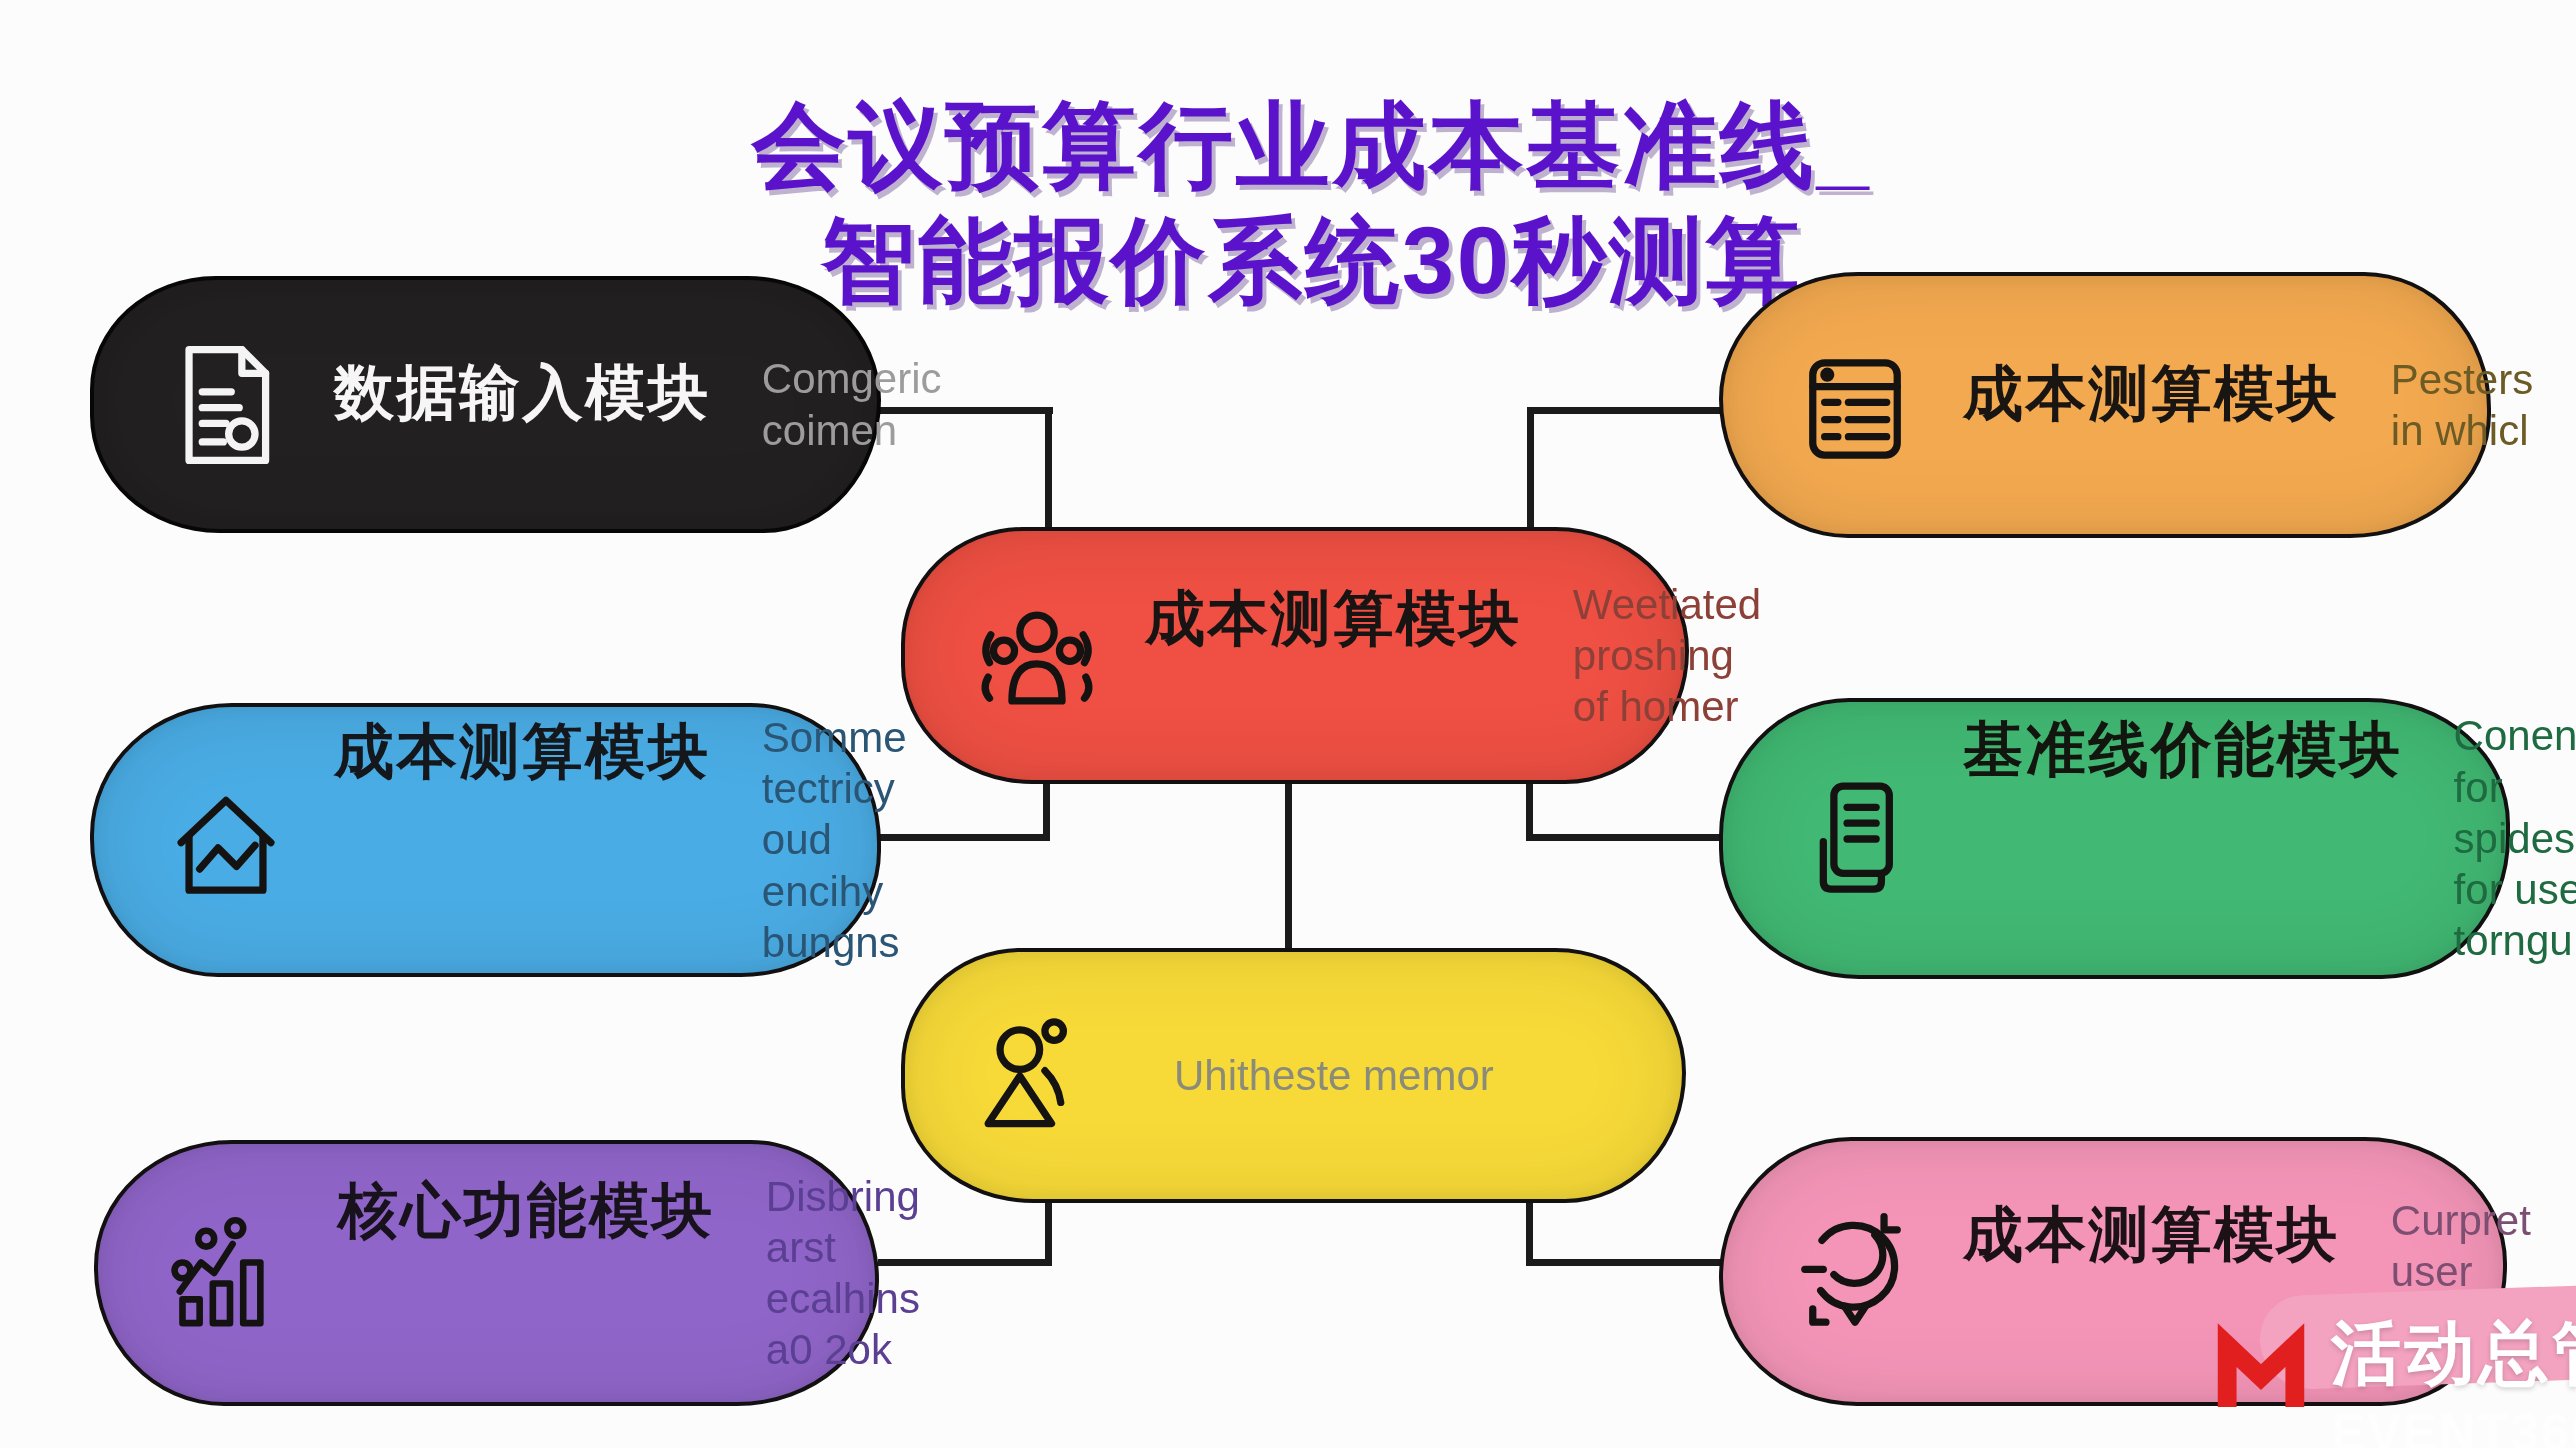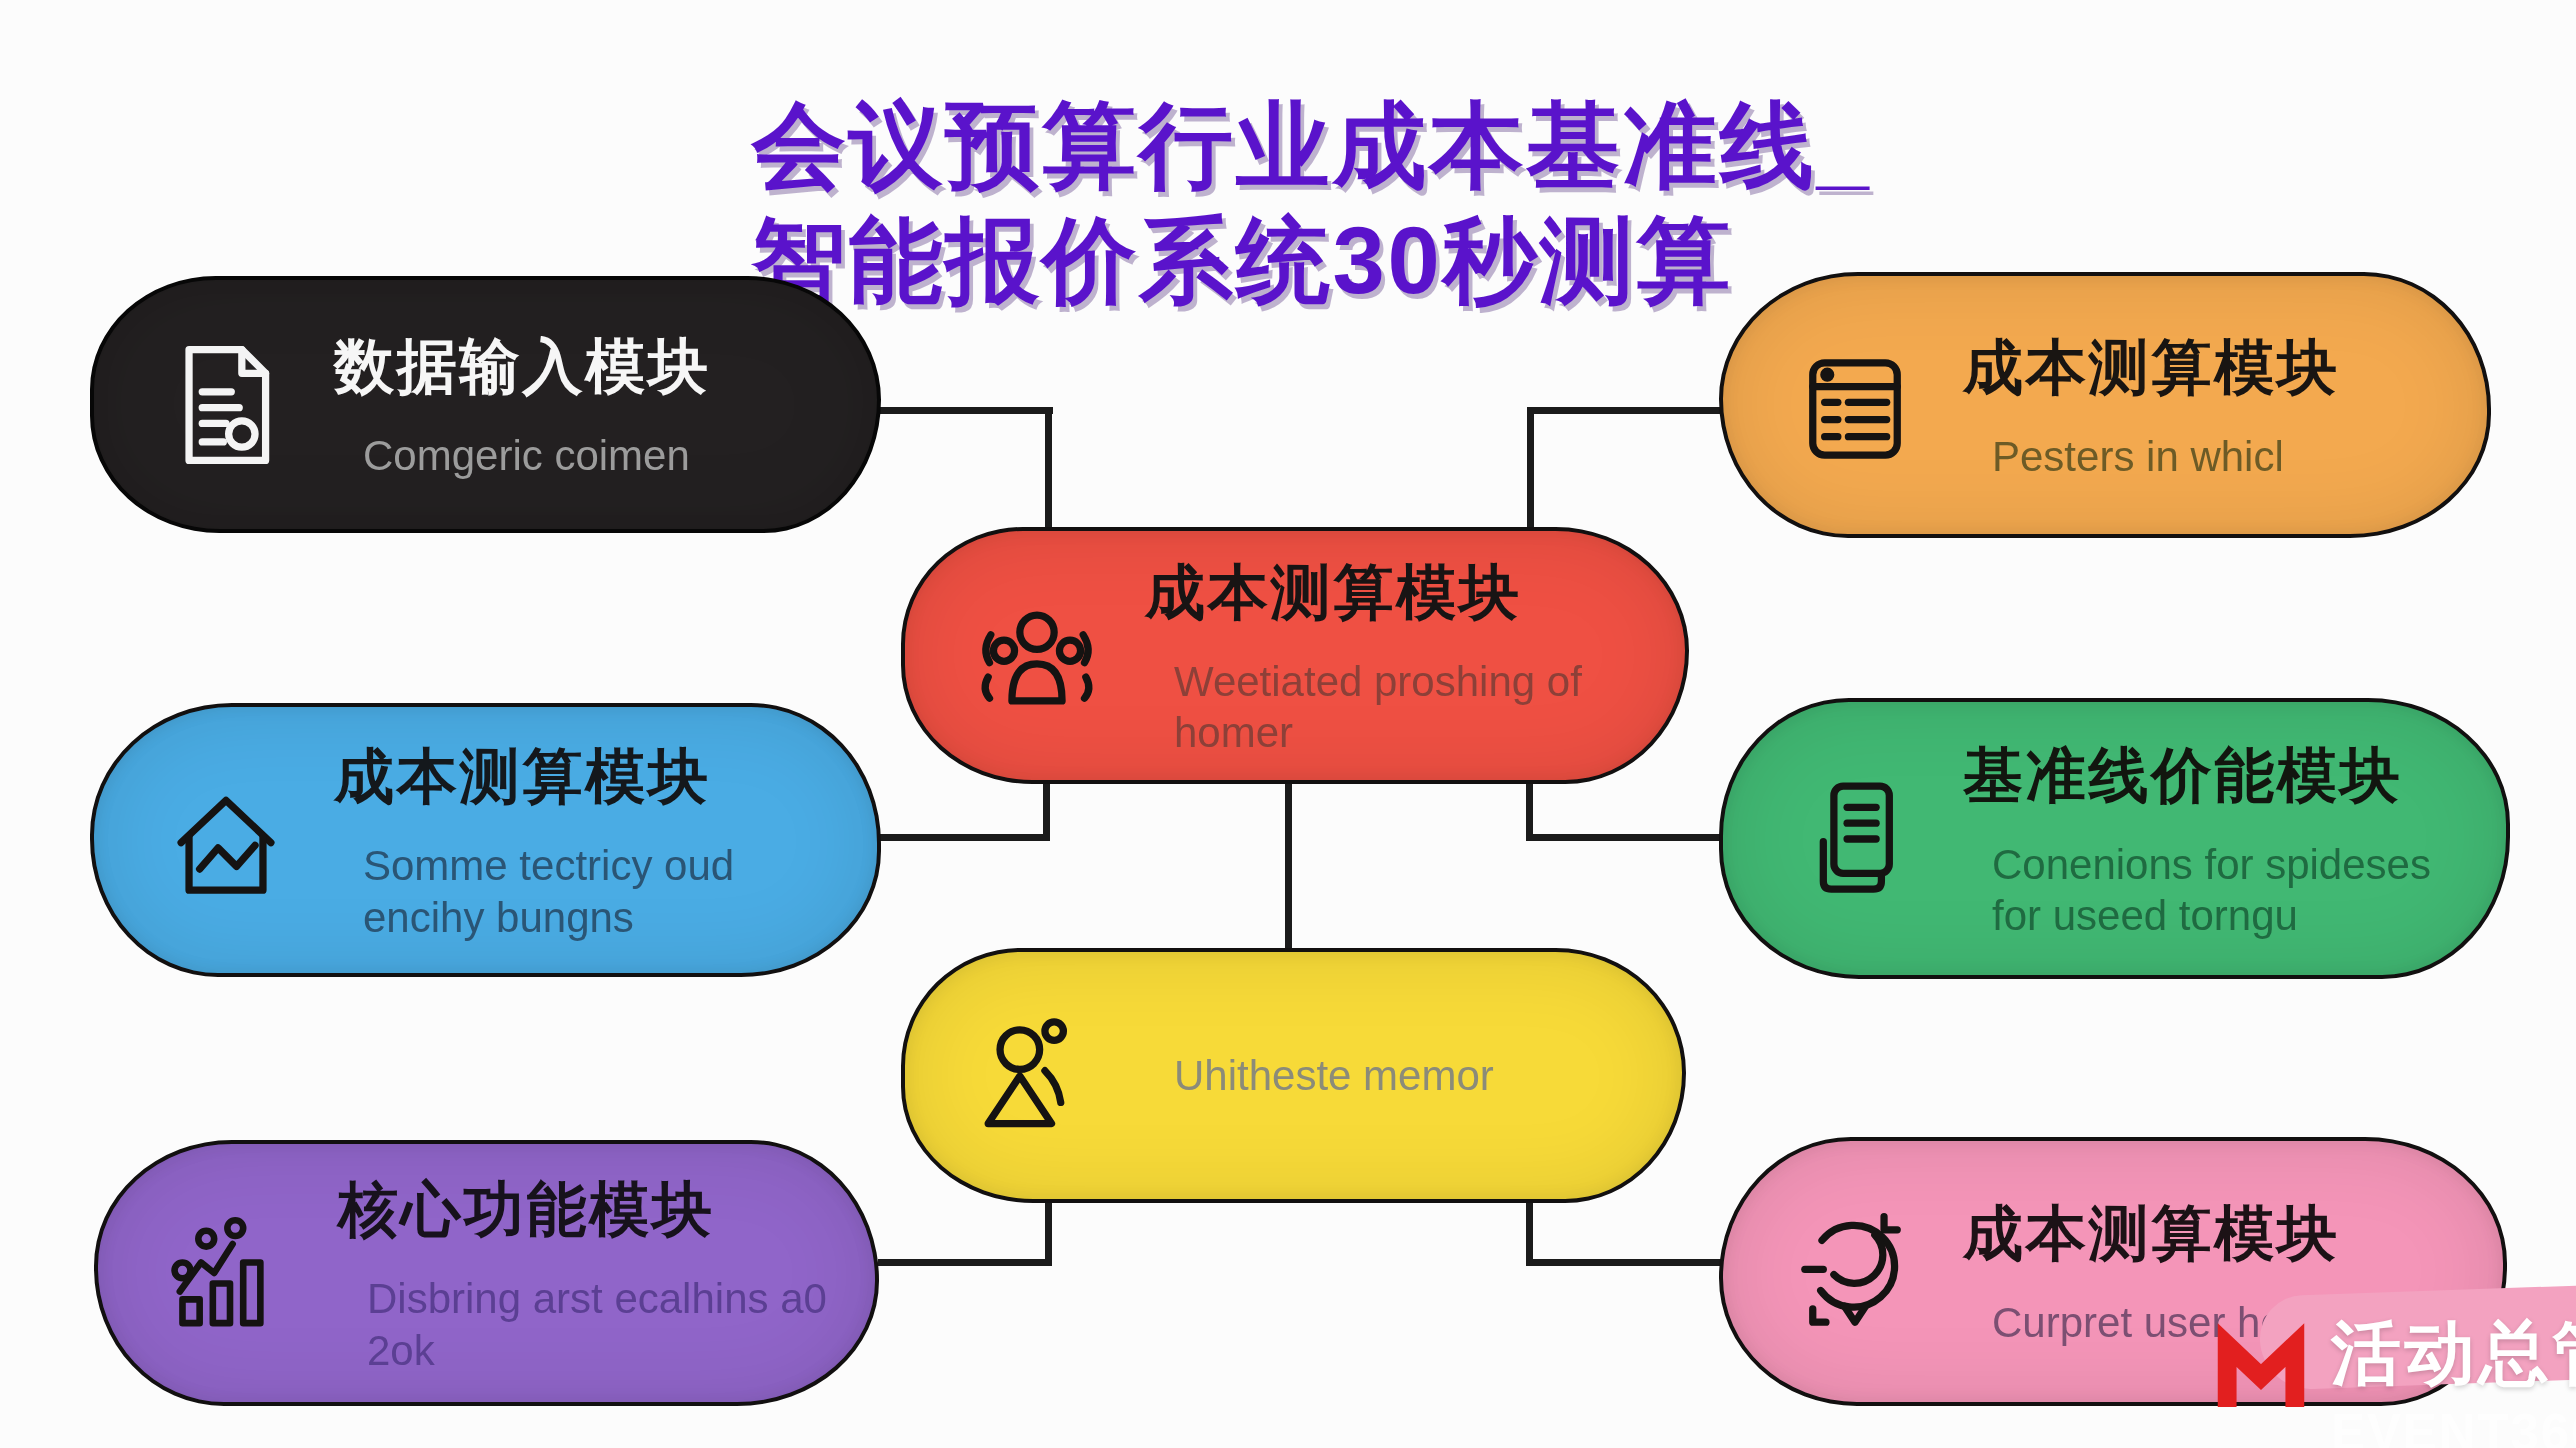--- a/index.html
+++ b/index.html
@@ -6,41 +6,41 @@
   body{
     width:2576px;height:1448px;overflow:hidden;position:relative;
     background:#fcfcfc;
     font-family:"Liberation Sans","DejaVu Sans",sans-serif;
   }
   .canvas{position:absolute;inset:0;}
 
   
   .main-title{
     position:absolute;top:26.4px;left:50%;transform:translateX(-50%);margin-left:23.6px;
-    font-weight:900;font-size:94px;line-height:1.22;
+    text-align:center;font-weight:900;font-size:94px;line-height:1.22;
     letter-spacing:2.8px;white-space:nowrap;
     text-shadow:3.8px 4.7px 0 rgba(48,8,100,0.30);
   }
   .main-title span{display:block;}
 
   
   .conn{position:absolute;background:#1b1b1b;}
 
   
   .node{
     position:absolute;box-sizing:border-box;
     background:var(--fill,#ccc);
     border:4.7px solid #121010;
     display:flex;align-items:center;
     padding:0 23.6px 0 66px;gap:42px;
     box-shadow:inset 0 0 85px rgba(0,0,0,0.10), inset 0 0 17px rgba(0,0,0,0.08);
   }
   .node .icon{flex:0 0 132px;width:132px;height:132px;color:#151312;}
   .node .icon svg{width:132px;height:132px;display:block;}
-  .node .txt{display:flex;flex-direction:column;gap:22px;min-width:0;}
+  .node .txt{display:flex;flex-direction:row;gap:22px;min-width:0;}
   .node-title{font-size:60px;font-weight:800;letter-spacing:2.8px;color:var(--tc,#111);white-space:nowrap;}
   .node-sub{font-size:42px;font-weight:400;line-height:1.22;color:var(--sc,#666);max-width:472px;margin-left:29px;}
 
   .n0{left:90px;  top:276px; width:791px;height:257px;border-radius:134px 142px 125px 138px/121px 132px 142px 125px;border-color:#070707;}
   .n0 .icon{color:#f4f4f4;}
   .n1{left:1719px;top:272px; width:772px;height:266px;border-radius:140px 128px 142px 130px/128px 138px 125px 140px;}
   .n2{left:901px; top:527px; width:788px;height:257px;border-radius:128px 140px 130px 138px/123px 130px 140px 125px;}
   .n3{left:90px;  top:703px; width:791px;height:274px;border-radius:142px 130px 140px 128px/132px 140px 126px 138px;}
   .n4{left:1719px;top:698px; width:791px;height:281px;border-radius:130px 142px 128px 140px/138px 126px 142px 130px;}
   .n5{left:901px; top:948px;width:785px;height:255px;border-radius:127px 138px 128px 140px/125px 132px 138px 123px;}

